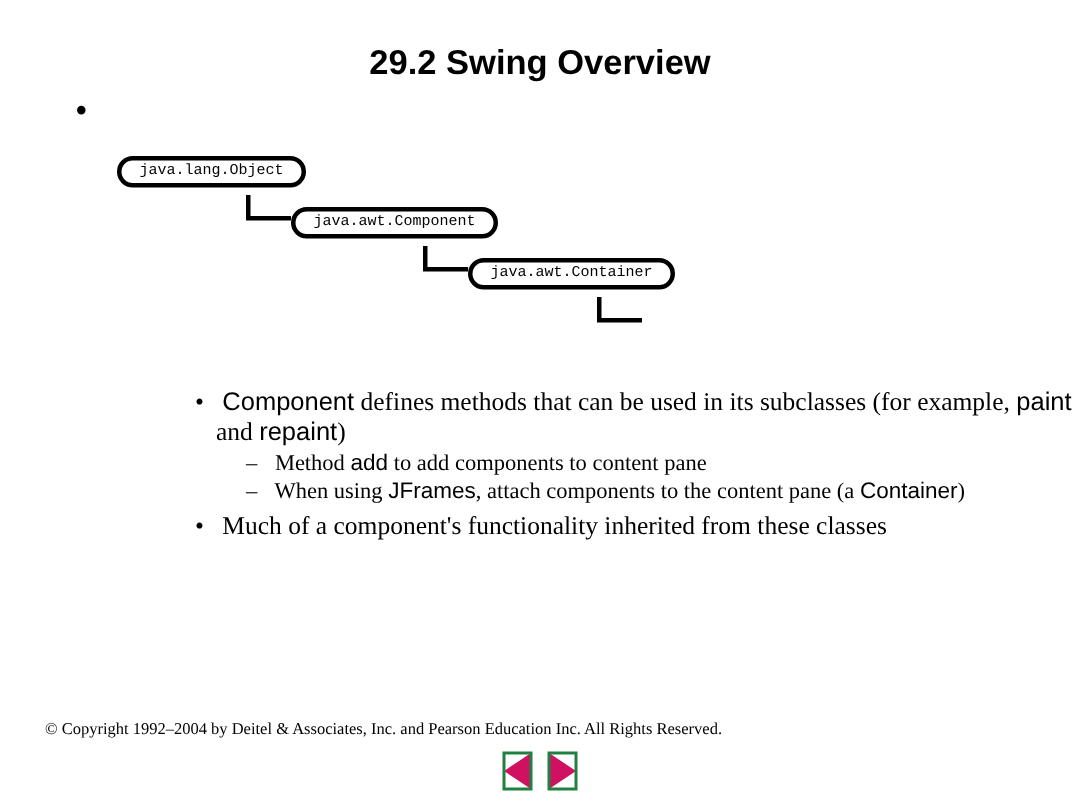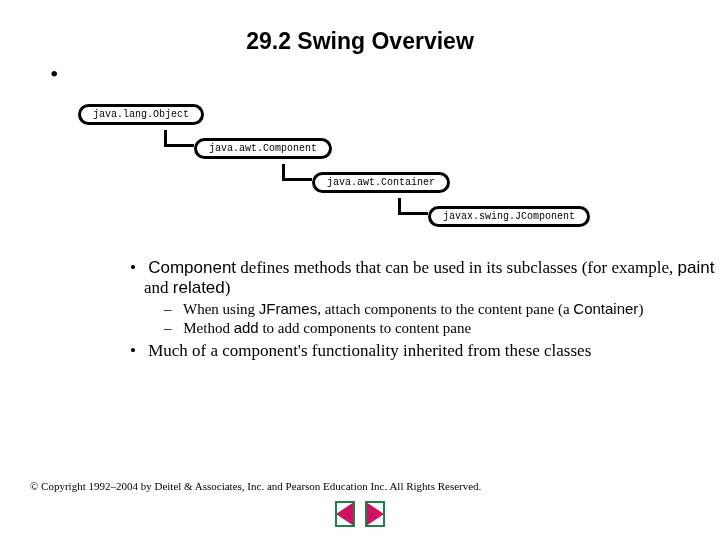--- a/index.html
+++ b/index.html
@@ -97,35 +97,34 @@
   <div class="connector" style="left:164px; top:40px; width:30px; height:3px;"></div>
 
   <div class="class-box" style="left:194px; top:34px;">java.awt.Component</div>
   <div class="connector" style="left:282px; top:60px; width:3px; height:16px;"></div>
   <div class="connector" style="left:282px; top:74px; width:30px; height:3px;"></div>
 
   <div class="class-box" style="left:312px; top:68px;">java.awt.Container</div>
   <div class="connector" style="left:398px; top:94px; width:3px; height:16px;"></div>
   <div class="connector" style="left:398px; top:108px; width:30px; height:3px;"></div>
 
-  <div class="class-box" style="left:428px; top:102px;">javax.swing.JComponent</div>
 </div>
 
 <ul class="sub-list">
   <li>
-    <span class="mono">Component</span><span> defines methods that can be used in its subclasses (for example, </span><span class="mono">paint</span><span> and </span><span class="mono">related</span><span>)</span>
+    <span class="mono">Component</span><span> defines methods that can be used in its subclasses (for example, </span><span class="mono">paint</span><span> and </span><span class="mono">repaint</span><span>)</span>
   </li>
 </ul>
 
 <ul class="sub-sub-list">
   <li>
-    <span>When using </span><span class="mono">JFrames</span><span>, attach components to the content pane (a </span><span class="mono">Container</span><span>)</span>
+    <span>Method </span><span class="mono">add</span><span> to add components to content pane</span>
   </li>
   <li>
-    <span>Method </span><span class="mono">add</span><span> to add components to content pane</span>
+    <span>When using </span><span class="mono">JFrames</span><span>, attach components to the content pane (a </span><span class="mono">Container</span><span>)</span>
   </li>
 </ul>
 
 <ul class="sub-list">
   <li>
     <span>Much of a component's functionality inherited from these classes</span>
   </li>
 </ul>
 
 <div class="copyright">© Copyright 1992–2004 by Deitel &amp; Associates, Inc. and Pearson Education Inc. All Rights Reserved.</div>

